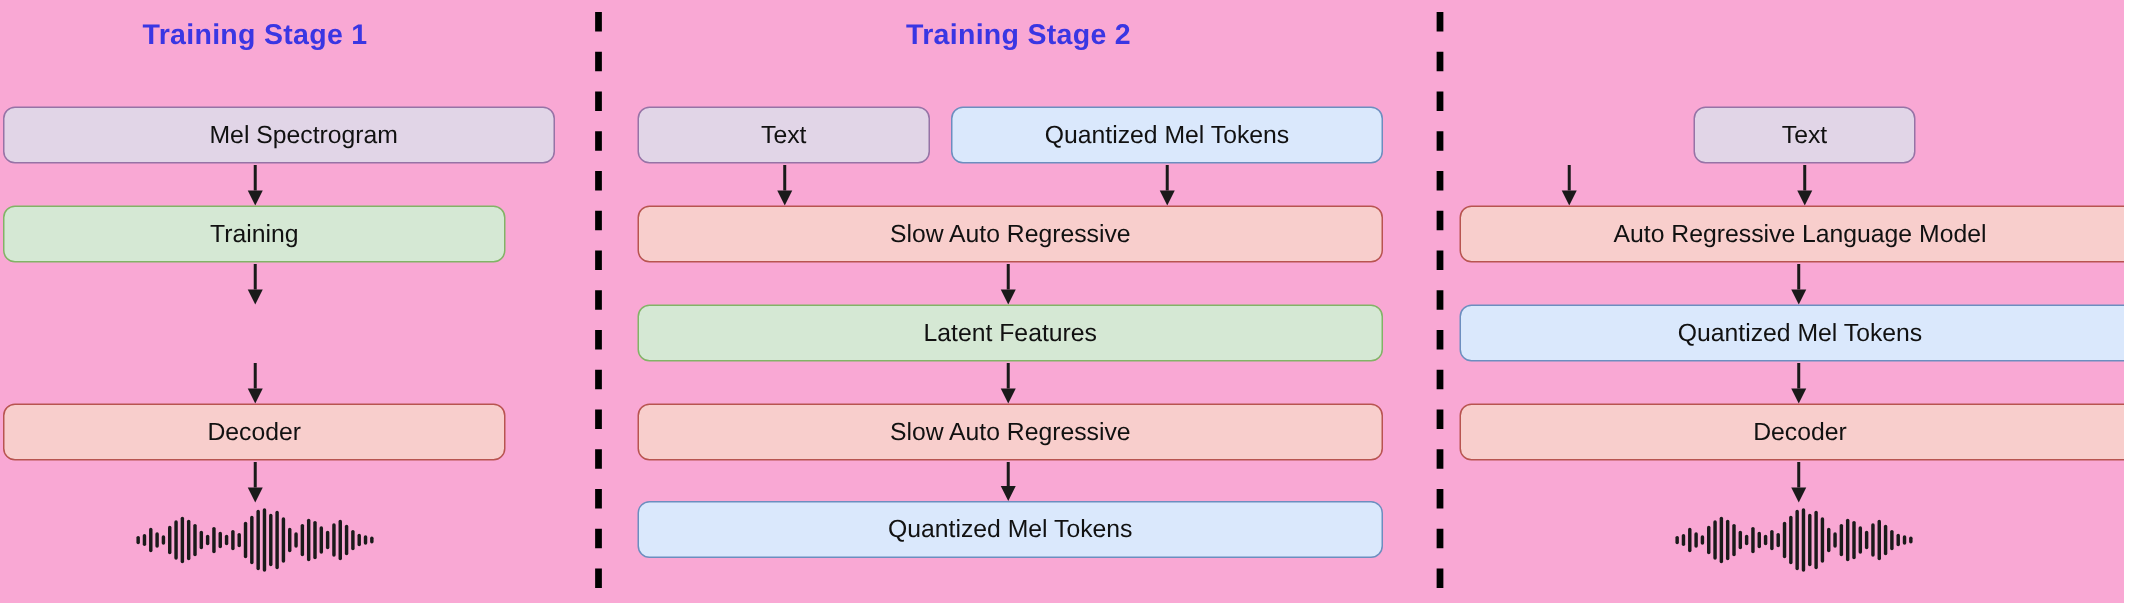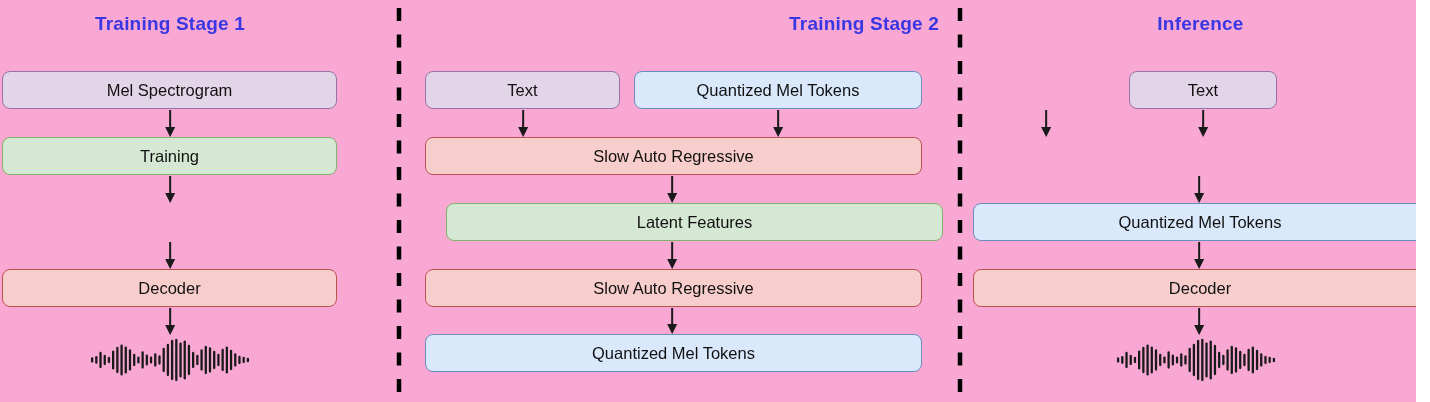--- a/index.html
+++ b/index.html
@@ -62,21 +62,21 @@
 
 <div class="canvas">
 
   <svg class="separators" width="1430" height="402">
     <line x1="399" y1="8" x2="399" y2="396" stroke="#000000" stroke-width="4.5" stroke-dasharray="13 13.5"></line>
     <line x1="960" y1="8" x2="960" y2="396" stroke="#000000" stroke-width="4.5" stroke-dasharray="13 13.5"></line>
   </svg>
 
   <div class="panel-title" style="left: 0px; width: 340px; color: rgb(58, 54, 227);">Training Stage 1</div>
 
-  <div class="node" style="left: 2px; top: 71px; width: 333px; background: rgb(225, 213, 231); border-color: rgb(150, 115, 166);">Mel Spectrogram</div>
+  <div class="node" style="left: 2px; top: 71px; width: 333px; background: rgb(225, 213, 231); border-color: rgb(150, 115, 166); padding-left: 33px;">Mel Spectrogram</div>
   <div class="arrow" style="left:170px;top:110px;height:17px;"></div>
 
   <div class="node" style="left: 2px; top: 137px; width: 333px; background: rgb(213, 232, 212); border-color: rgb(130, 179, 102);">Training</div>
   <div class="arrow" style="left:170px;top:176px;height:17px;"></div>
 
   <div class="arrow" style="left:170px;top:242px;height:17px;"></div>
 
   <div class="node" style="left: 2px; top: 269px; width: 333px; background: rgb(248, 206, 204); border-color: rgb(184, 84, 80);">Decoder</div>
   <div class="arrow" style="left:170px;top:308px;height:17px;"></div>
 
@@ -114,44 +114,44 @@
         <line x1="128.42105263157893" x2="128.42105263157893" y1="17" y2="27" stroke="#1A1A1A" stroke-width="2.3" stroke-linecap="round"></line>
         <line x1="132.6315789473684" x2="132.6315789473684" y1="12" y2="32" stroke="#1A1A1A" stroke-width="2.3" stroke-linecap="round"></line>
         <line x1="136.8421052631579" x2="136.8421052631579" y1="9.6" y2="34.4" stroke="#1A1A1A" stroke-width="2.3" stroke-linecap="round"></line>
         <line x1="141.05263157894737" x2="141.05263157894737" y1="13" y2="31" stroke="#1A1A1A" stroke-width="2.3" stroke-linecap="round"></line>
         <line x1="145.26315789473682" x2="145.26315789473682" y1="16.4" y2="27.6" stroke="#1A1A1A" stroke-width="2.3" stroke-linecap="round"></line>
         <line x1="149.4736842105263" x2="149.4736842105263" y1="19" y2="25" stroke="#1A1A1A" stroke-width="2.3" stroke-linecap="round"></line>
         <line x1="153.68421052631578" x2="153.68421052631578" y1="20" y2="24" stroke="#1A1A1A" stroke-width="2.3" stroke-linecap="round"></line>
         <line x1="157.89473684210526" x2="157.89473684210526" y1="20.8" y2="23.2" stroke="#1A1A1A" stroke-width="2.3" stroke-linecap="round"></line>
       </svg></div>
 
-  <div class="panel-title" style="left: 441px; width: 498px; color: rgb(58, 54, 227); text-align: right;">Training Stage 2</div>
+  <div class="panel-title" style="left: 430px; width: 498px; color: rgb(58, 54, 227);">Training Stage 2</div>
 
   <div class="node" style="left: 425px; top: 71px; width: 193px; background: rgb(225, 213, 231); border-color: rgb(150, 115, 166);">Text</div>
   <div class="node" style="left: 634px; top: 71px; width: 286px; background: rgb(218, 232, 252); border-color: rgb(108, 142, 191);">Quantized Mel Tokens</div>
   <div class="arrow" style="left:523px;top:110px;height:17px;"></div>
   <div class="arrow" style="left:778px;top:110px;height:17px;"></div>
 
   <div class="node" style="left: 425px; top: 137px; width: 495px; background: rgb(248, 206, 204); border-color: rgb(184, 84, 80);">Slow Auto Regressive</div>
   <div class="arrow" style="left:672px;top:176px;height:17px;"></div>
 
-  <div class="node" style="left: 425px; top: 203px; width: 495px; background: rgb(213, 232, 212); border-color: rgb(130, 179, 102); margin-left: 21px;">Latent Features</div>
+  <div class="node" style="left: 425px; top: 203px; width: 495px; background: rgb(213, 232, 212); border-color: rgb(130, 179, 102);">Latent Features</div>
   <div class="arrow" style="left:672px;top:242px;height:17px;"></div>
 
   <div class="node" style="left: 425px; top: 269px; width: 495px; background: rgb(248, 206, 204); border-color: rgb(184, 84, 80);">Slow Auto Regressive</div>
   <div class="arrow" style="left:672px;top:308px;height:16px;"></div>
 
   <div class="node" style="left: 425px; top: 334px; width: 495px; background: rgb(218, 232, 252); border-color: rgb(108, 142, 191);">Quantized Mel Tokens</div>
 
-  <div class="panel-title" style="left: 973px; width: 455px; color: rgb(58, 54, 227);">Inference</div>
 
   <div class="node" style="left: 1129px; top: 71px; width: 146px; background: rgb(225, 213, 231); border-color: rgb(150, 115, 166);">Text</div>
   <div class="arrow" style="left:1046px;top:110px;height:17px;"></div>
   <div class="arrow" style="left:1203px;top:110px;height:17px;"></div>
 
+  <div class="node" style="left: 973px; top: 137px; width: 452px; background: rgb(248, 206, 204); border-color: rgb(184, 84, 80);">Auto Regressive Language Model</div>
   <div class="arrow" style="left:1199px;top:176px;height:17px;"></div>
 
   <div class="node" style="left: 973px; top: 203px; width: 452px; background: rgb(218, 232, 252); border-color: rgb(108, 142, 191);">Quantized Mel Tokens</div>
   <div class="arrow" style="left:1199px;top:242px;height:17px;"></div>
 
   <div class="node" style="left: 973px; top: 269px; width: 452px; background: rgb(248, 206, 204); border-color: rgb(184, 84, 80);">Decoder</div>
   <div class="arrow" style="left:1199px;top:308px;height:17px;"></div>
 
   <div class="waveform" style="left:1116px;top:338px;"><svg width="160" height="44">
         <line x1="2.1052631578947367" x2="2.1052631578947367" y1="20.4" y2="23.6" stroke="#1A1A1A" stroke-width="2.3" stroke-linecap="round"></line>

